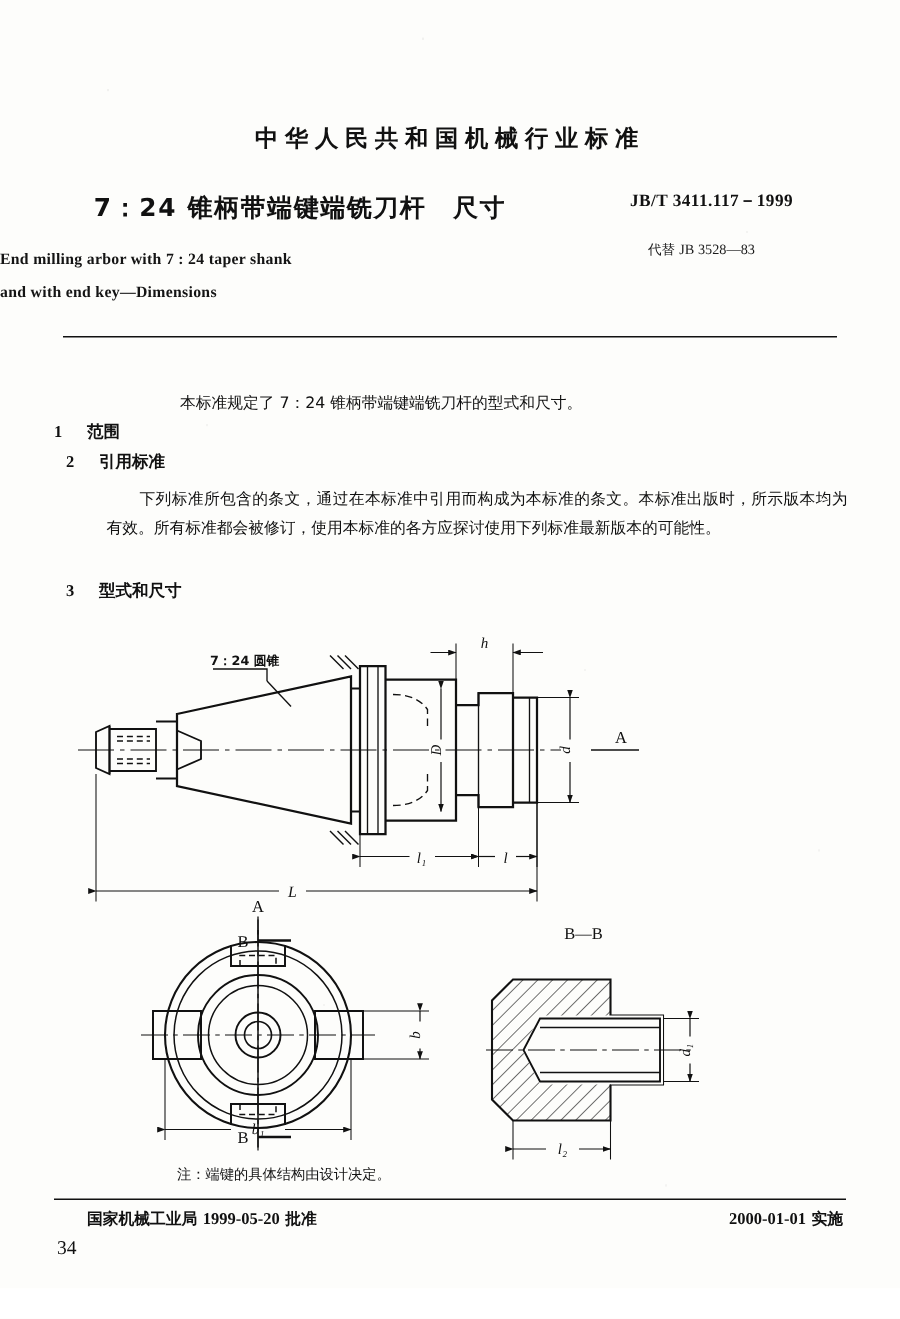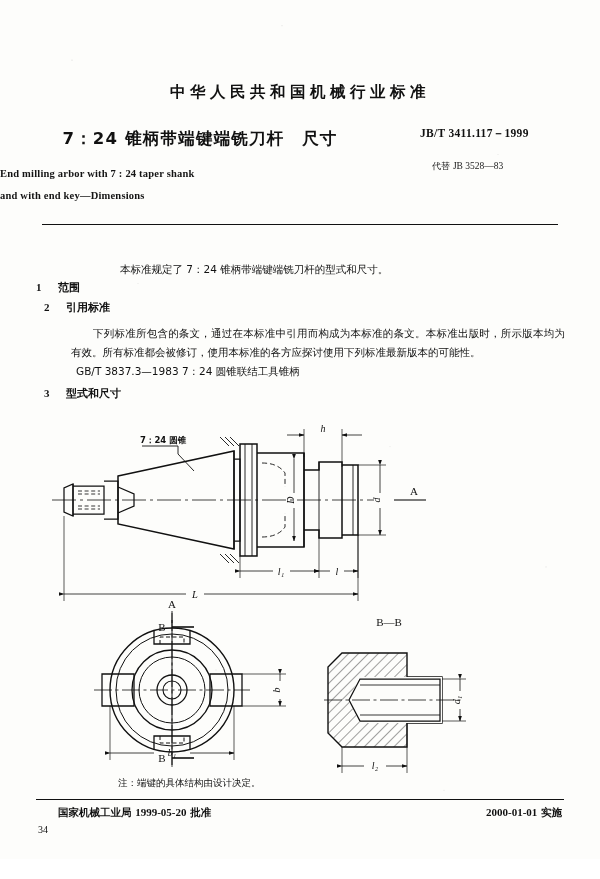--- a/index.html
+++ b/index.html
@@ -174,21 +174,21 @@
   }
   .foot-right .lat {
     font-family: "Liberation Serif", serif;
     font-size: 11px;
   }
   .page-num {
     position: absolute;
     left: 38px;
     top: 824px;
     font-family: "Liberation Serif", serif;
-    font-size: 10px;
+    font-size: 13px;
     color: #111;
   }
 
   
   .speckle {
     position: absolute;
     inset: 0;
     pointer-events: none;
     opacity: 0.30;
     background-image:
@@ -226,21 +226,20 @@
 
   <div class="sec-head" id="sec1-head">
     <span class="sec-num">1</span><span>范围</span>
   </div>
   <div class="para" id="sec1-p1">本标准规定了 7：24 锥柄带端键端铣刀杆的型式和尺寸。</div>
 
   <div class="sec-head" id="sec2-head">
     <span class="sec-num">2</span><span>引用标准</span>
   </div>
   <div class="para" id="sec2-p1">下列标准所包含的条文，通过在本标准中引用而构成为本标准的条文。本标准出版时，所示版本均为有效。所有标准都会被修订，使用本标准的各方应探讨使用下列标准最新版本的可能性。</div>
-  <div class="para" id="sec2-ref">GB/T  3837.3—1983    7：24 圆锥联结工具锥柄</div>
 
   <div class="sec-head" id="sec3-head">
     <span class="sec-num">3</span><span>型式和尺寸</span>
   </div>
 
   <div id="drawing">
     <svg width="516" height="370" viewBox="0 0 516 370">
       <defs>
         <pattern id="hatchR" width="7" height="7" patternTransform="rotate(45)" patternUnits="userSpaceOnUse">
           <line x1="0" y1="0" x2="0" y2="7" stroke="#111" stroke-width="0.8"></line>

